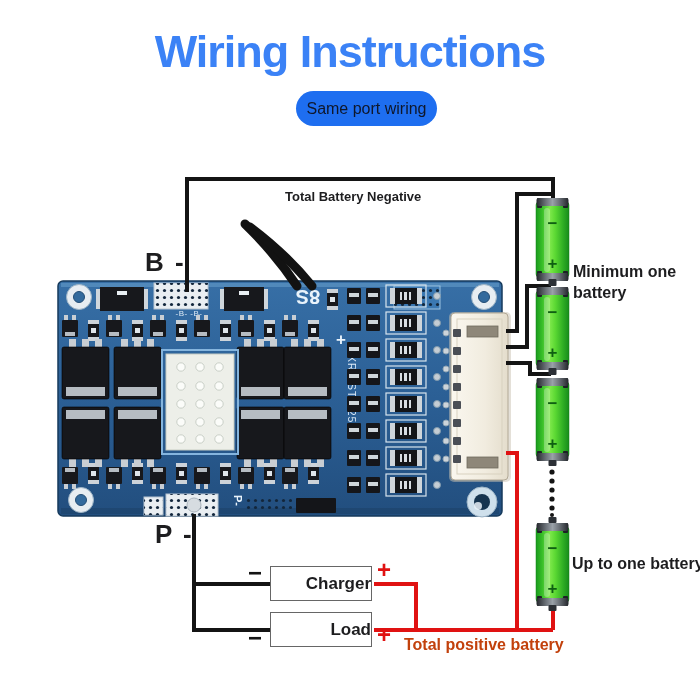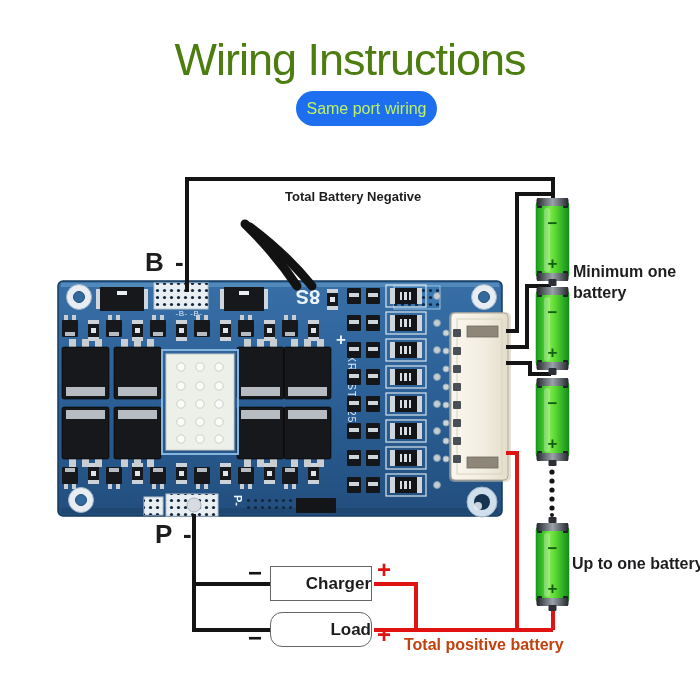--- a/index.html
+++ b/index.html
@@ -1,33 +1,33 @@
 <!DOCTYPE html>
 <html><head>
 <meta charset="utf-8">
 <style>
   html,body{margin:0;padding:0;background:#fff;}
   .stage{position:relative;width:700px;height:700px;overflow:hidden;background:#ffffff;
          font-family:"Liberation Sans",sans-serif;}
-  .title{position:absolute;left:0;right:0;top:18px;margin:16px;text-align:center;
-         font-size:45px;font-weight:normal;letter-spacing:-1px;color:#4d7c0f;}
+  .title{position:absolute;left:0;right:0;top:18px;margin:8px;text-align:center;
+         font-size:45px;font-weight:bold;letter-spacing:-1px;color:#3b82f6;}
   .badge{position:absolute;left:296px;top:91px;width:141px;height:35px;border-radius:18px;
-         background:#1e6ef0;color:#bef264;font-size:16px;font-weight:500;
+         background:#1e6ef0;color:#0f172a;font-size:16px;font-weight:500;
          display:flex;align-items:center;justify-content:center;}
   .diagram{position:absolute;left:0;top:0;width:700px;height:700px;}
   svg text{font-family:"Liberation Sans",sans-serif;}
   .lbl{position:absolute;color:#1d1d1f;font-weight:bold;}
   .tbn{left:285px;top:189px;font-size:13px;}
   .bminus{left:145px;top:247px;font-size:26px;font-weight:600;letter-spacing:2px;}
   .pminus{left:155px;top:519px;font-size:26px;font-weight:600;letter-spacing:2px;}
   .eqbox{position:absolute;width:102px;height:35px;background:#fff;border:1.6px solid #666;
          box-sizing:border-box;display:flex;align-items:center;justify-content:flex-end;
          font-size:17px;font-weight:bold;color:#1d1d1f;}
   .charger{left:270px;top:566px;}
-  .load{left:270px;top:612px;border-radius:12px;}
+  .load{left:270px;top:612px;}
   .sign{position:absolute;font-size:24px;font-weight:bold;line-height:1;}
   .sgn-black{color:#141414;}
   .sgn-red{color:#e01212;}
   .minus-charger{left:248px;top:561px;}
   .plus-charger{left:377px;top:558px;}
   .minus-load{left:248px;top:626px;}
   .plus-load{left:377px;top:623px;}
   .min-batt{left:573px;top:214px;width:115px;font-size:16px;line-height:1.3;margin-top:48px;}
   .upto{left:572px;top:555px;font-size:16px;white-space:nowrap;}
   .tpb{left:404px;top:636px;font-size:16px;color:#c2410c;white-space:nowrap;}

